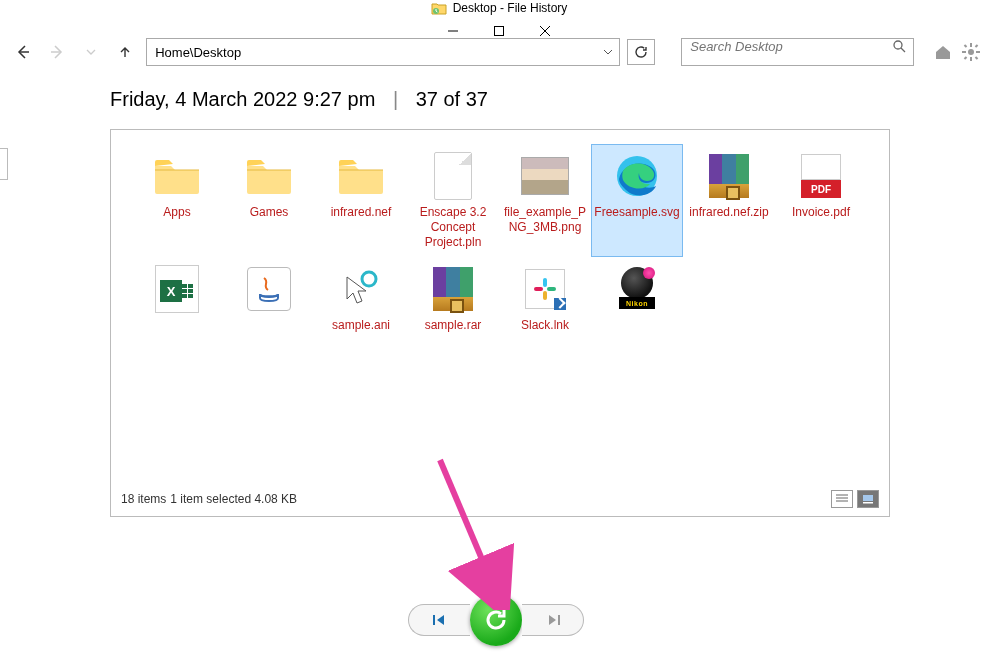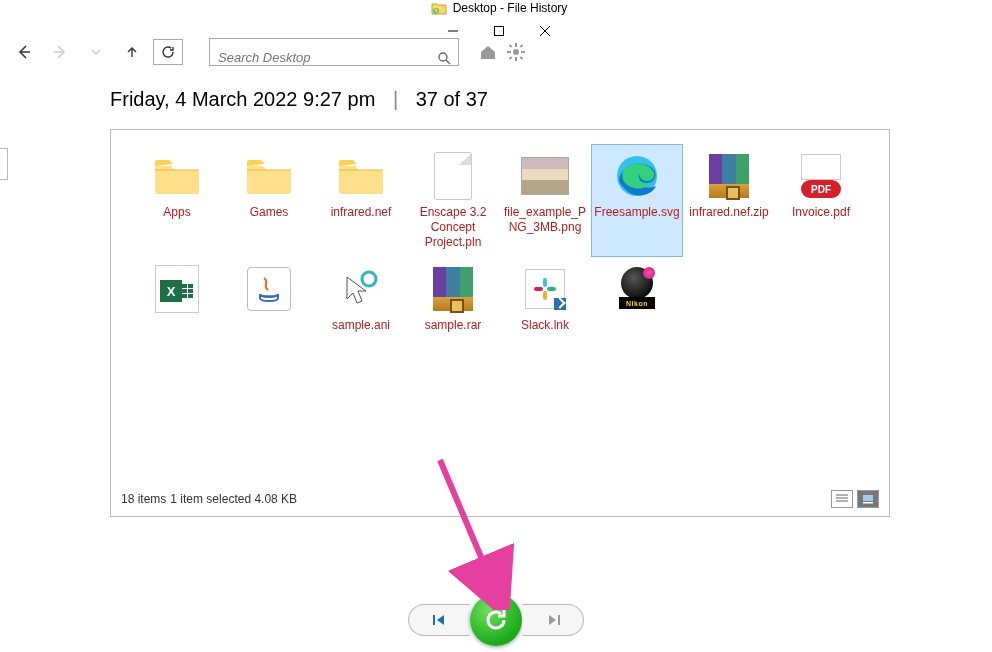--- a/index.html
+++ b/index.html
@@ -13,21 +13,21 @@
 .win-btn{width:46px;height:30px;display:flex;align-items:center;justify-content:center;color:#000;}
 .win-btn svg{width:10px;height:10px;}
 
 .navrow{height:44px;display:flex;align-items:center;padding:0 10px;gap:8px;}
 .nav-arrow{width:28px;height:28px;display:flex;align-items:center;justify-content:center;color:#555;}
 .nav-arrow.disabled{color:#bbb;}
 .breadcrumb{display:flex;align-items:center;border:1px solid #aaa;height:28px;flex:0 0 auto;width:474px;}
 .breadcrumb-text{flex:1;padding:0 8px;font-size:13px;color:#000;}
 .bc-drop{width:22px;height:26px;display:flex;align-items:center;justify-content:center;border-left:0;}
 .bc-refresh{width:30px;height:26px;border:1px solid #aaa;display:flex;align-items:center;justify-content:center;margin-left:-1px;}
-.searchbox{display:flex;align-items:flex-end;border:1px solid #aaa;height:28px;width:250px;margin-left:18px;}
+.searchbox{display:flex;align-items:flex-start;border:1px solid #aaa;height:28px;width:250px;margin-left:18px;}
 .searchbox input{border:none;outline:none;flex:1;padding:0 8px;font-size:13px;color:#555;font-style:italic;}
 .searchbox .sicon{width:28px;display:flex;align-items:center;justify-content:center;color:#666;}
 .right-icons{display:flex;gap:6px;margin-left:10px;}
 .ricon{width:22px;height:22px;display:flex;align-items:center;justify-content:center;color:#888;}
 
 .sidepanel{position:absolute;left:0;top:148px;width:8px;height:32px;border:1px solid #bbb;border-left:none;}
 
 .statusline{padding:14px 0 0 110px;font-size:20px;color:#000;}
 .statusline .sep{margin:0 12px;color:#888;}
 
@@ -58,21 +58,21 @@
 .archive{width:40px;height:44px;display:flex;flex-direction:column;}
 .archive .books{flex:1;display:flex;}
 .archive .books span{flex:1;}
 .archive .b1{background:#6b3fa0;}
 .archive .b2{background:#3f7fa0;}
 .archive .b3{background:#3fa06b;}
 .archive .belt{height:14px;background:linear-gradient(#d9a23a,#b67a1e);position:relative;}
 .archive .belt::after{content:"";position:absolute;left:42%;top:2px;width:10px;height:10px;border:2px solid #7a5210;background:#e8c060;}
 .pdfbadge{width:40px;height:44px;display:flex;flex-direction:column;}
 .pdfbadge .top{flex:1;background:#fff;border:1px solid #ccc;}
-.pdfbadge .bot{height:18px;background:#d4202a;color:#fff;font-size:10px;font-weight:bold;display:flex;align-items:center;justify-content:center;border-radius:9px;}
+.pdfbadge .bot{height:18px;background:#d4202a;color:#fff;font-size:10px;font-weight:bold;display:flex;align-items:center;justify-content:center;}
 .xlsx{width:44px;height:48px;background:#fff;border:1px solid #ccc;position:relative;}
 .xlsx .x{position:absolute;left:4px;top:14px;width:22px;height:22px;background:#1d7044;color:#fff;font-size:13px;font-weight:bold;display:flex;align-items:center;justify-content:center;}
 .xlsx .grid{position:absolute;right:5px;top:18px;width:12px;height:14px;display:grid;grid-template:repeat(3,1fr)/repeat(2,1fr);gap:1px;}
 .xlsx .grid span{background:#1d7044;}
 .jar{width:44px;height:44px;border:1px solid #bbb;border-radius:4px;background:#fff;display:flex;align-items:center;justify-content:center;}
 .cursor{width:40px;height:40px;position:relative;}
 .slack{width:40px;height:40px;background:#fff;border:1px solid #ccc;display:flex;align-items:center;justify-content:center;position:relative;}
 .slack .ar{position:absolute;right:-2px;bottom:-2px;width:12px;height:12px;background:#2b6fb5;}
 .slack .ar::after{content:"";position:absolute;left:2px;top:1px;width:6px;height:6px;border-top:2px solid #fff;border-right:2px solid #fff;transform:rotate(45deg);}
 .nikon{width:44px;height:44px;position:relative;}
@@ -130,20 +130,28 @@
       <svg width="10" height="10" viewBox="0 0 10 10">
         <path d="M1 3l4 4 4-4" fill="none" stroke="#ccc" stroke-width="1.3"></path>
       </svg>
     </div>
   <div class="nav-arrow">
       <svg width="14" height="14" viewBox="0 0 14 14">
         <path d="M7 12V3M3 7l4-4 4 4" fill="none" stroke="#333" stroke-width="1.4"></path>
       </svg>
     </div>
 
+  <div class="breadcrumb">
+    <span class="breadcrumb-text">Home\Desktop</span>
+    <span class="bc-drop">
+        <svg width="10" height="10" viewBox="0 0 10 10">
+          <path d="M1 3l4 4 4-4" fill="none" stroke="#555"></path>
+        </svg>
+      </span>
+  </div>
   <div class="bc-refresh">
       <svg width="14" height="14" viewBox="0 0 14 14">
         <path d="M12 7a5 5 0 1 1-1.8-3.8" fill="none" stroke="#333" stroke-width="1.4"></path>
         <path d="M12 2v3H9" fill="none" stroke="#333" stroke-width="1.4"></path>
       </svg>
     </div>
 
   <div class="searchbox">
     <input placeholder="Search Desktop" style="">
     <span class="sicon">

